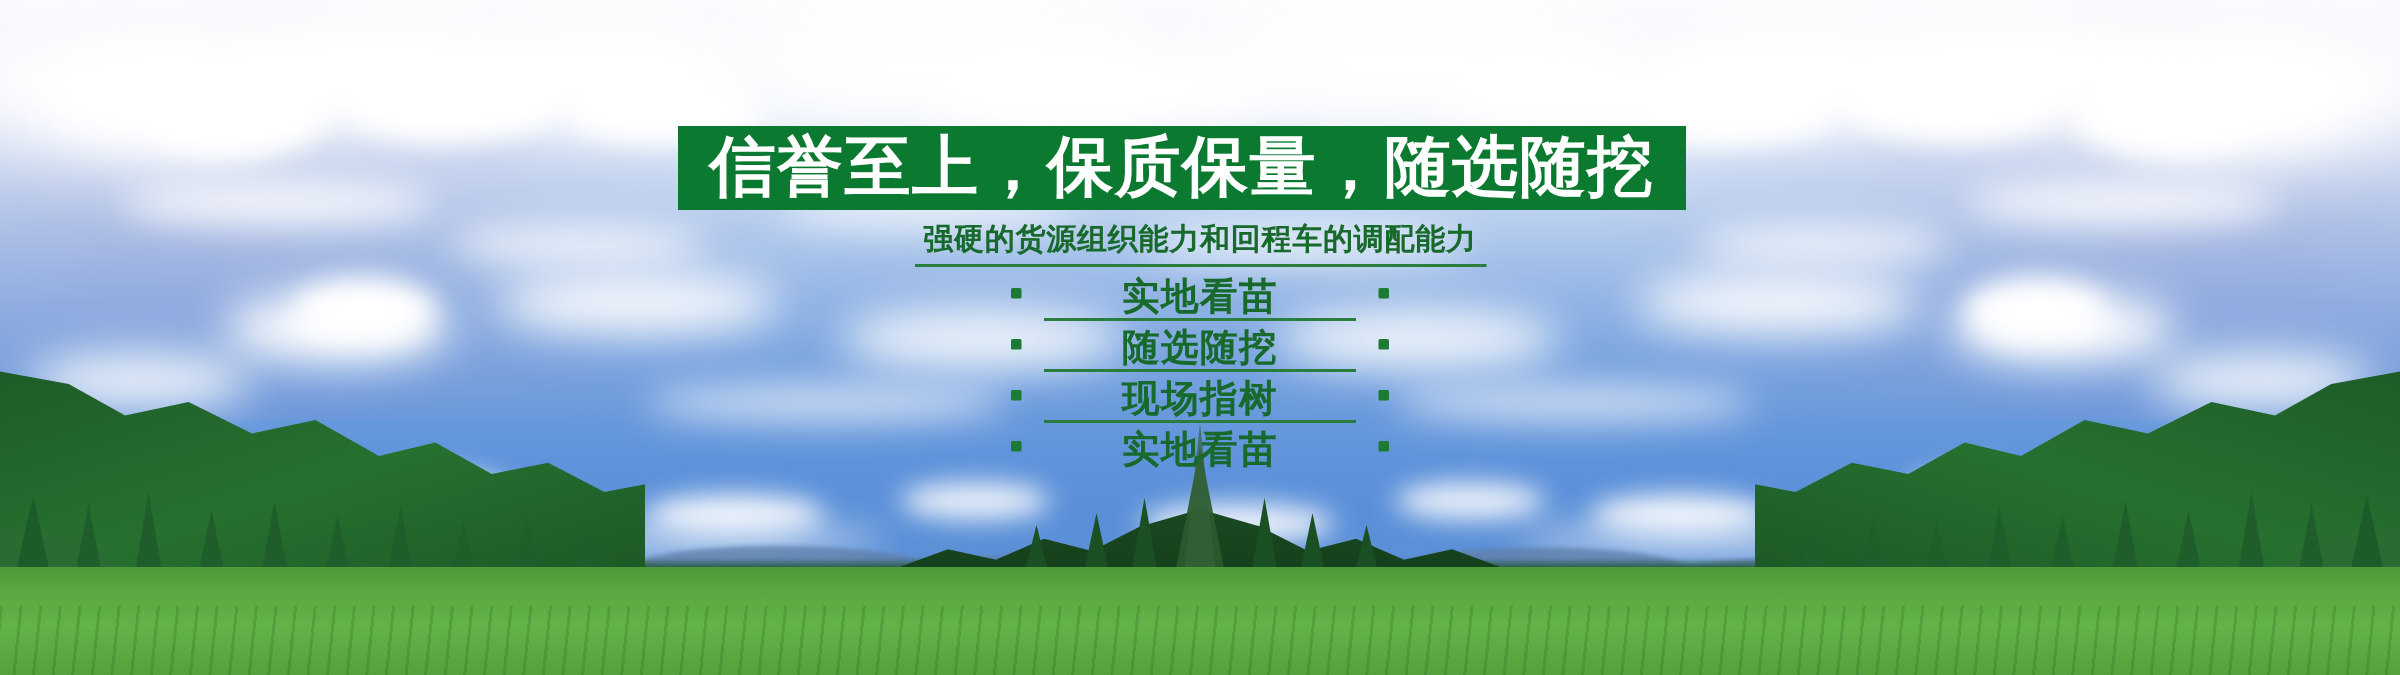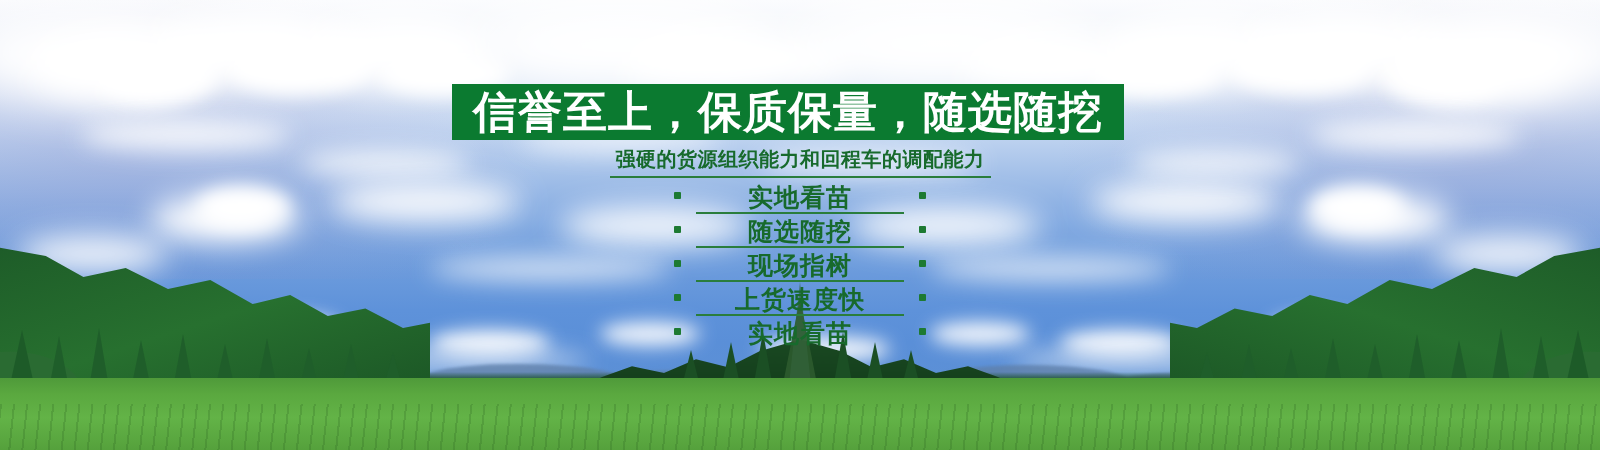--- a/index.html
+++ b/index.html
@@ -342,25 +342,20 @@
       <span class="feature-label">随选随挖</span>
       <span class="bullet right"></span>
     </div>
 
     <div class="feature-row">
       <span class="bullet left"></span>
       <span class="feature-label">现场指树</span>
       <span class="bullet right"></span>
     </div>
 
-    <div class="feature-row">
-      <span class="bullet left"></span>
-      <span class="feature-label">上货速度快</span>
-      <span class="bullet right"></span>
-    </div>
 
     <div class="feature-row">
       <span class="bullet left"></span>
       <span class="feature-label">实地看苗</span>
       <span class="bullet right"></span>
     </div>
 
   </div>
 
 </div>

